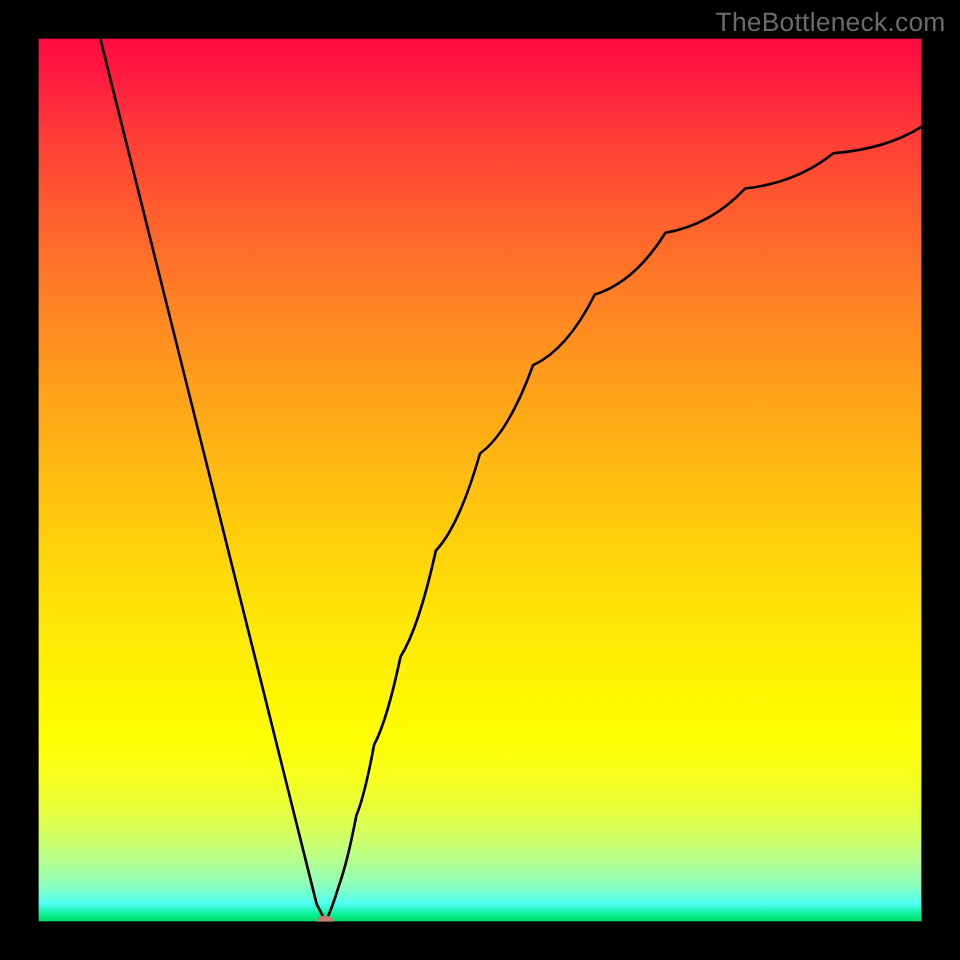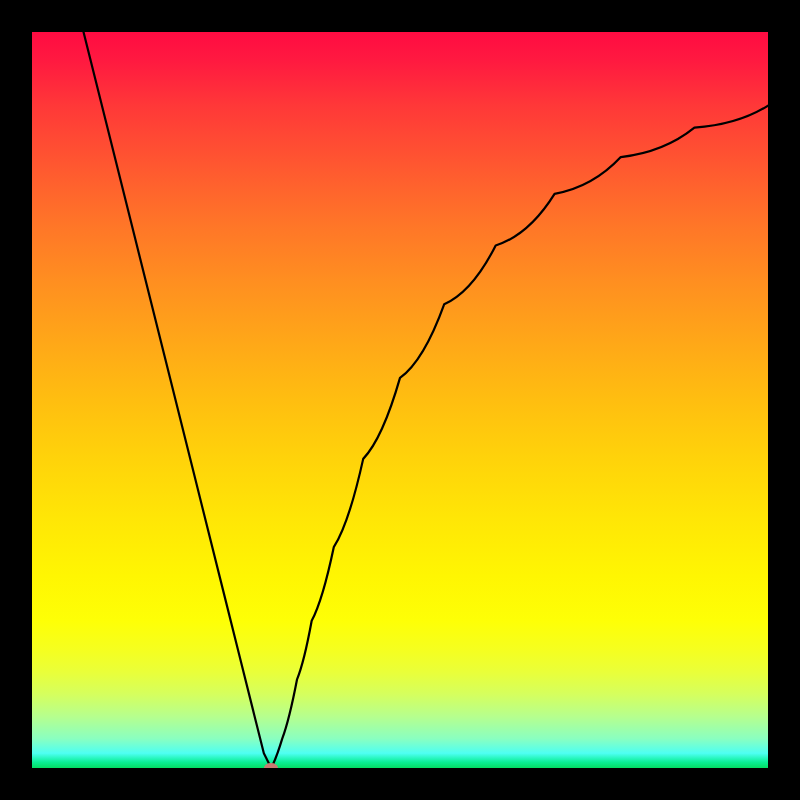--- a/index.html
+++ b/index.html
@@ -80,20 +80,21 @@
     height: 10px;
     border-radius: 50%;
     background: #c87a72;
     transform: translate(-50%, -50%);
   }
 </style>
 </head>
 <body>
 
 <div class="frame">
+  <div class="watermark">TheBottleneck.com</div>
 
   <div class="plot">
     <div class="gradient"></div>
 
     <svg class="curve" viewBox="0 0 736 736" preserveAspectRatio="none">
       <path d="M51.52 0.00 L73.60 88.32 L103.04 206.08 L132.48 323.84 L161.92 441.60 L191.36 559.36 L206.08 618.24 L220.80 677.12 L231.84 721.28 L239.20 736.00 Q244.31 726.19 250.24 706.56 Q257.23 687.91 264.96 647.68 Q272.14 630.02 279.68 588.80 Q290.72 567.95 301.76 515.20 Q316.85 491.65 331.20 426.88 Q350.52 406.64 368.00 345.92 Q391.74 328.75 412.16 272.32 Q440.50 259.56 463.68 213.44 Q496.80 203.14 522.56 161.92 Q560.65 155.17 588.80 125.12 Q632.04 120.21 662.40 95.68 Q706.56 92.37 736.00 73.60" id="curvePath" fill="none" stroke="#000" stroke-width="2.2" stroke-linejoin="round" stroke-linecap="round"></path>
     </svg>
 
     <div class="dot" id="markerDot" style="left: 239.2px; top: 736px;"></div>
   </div>

